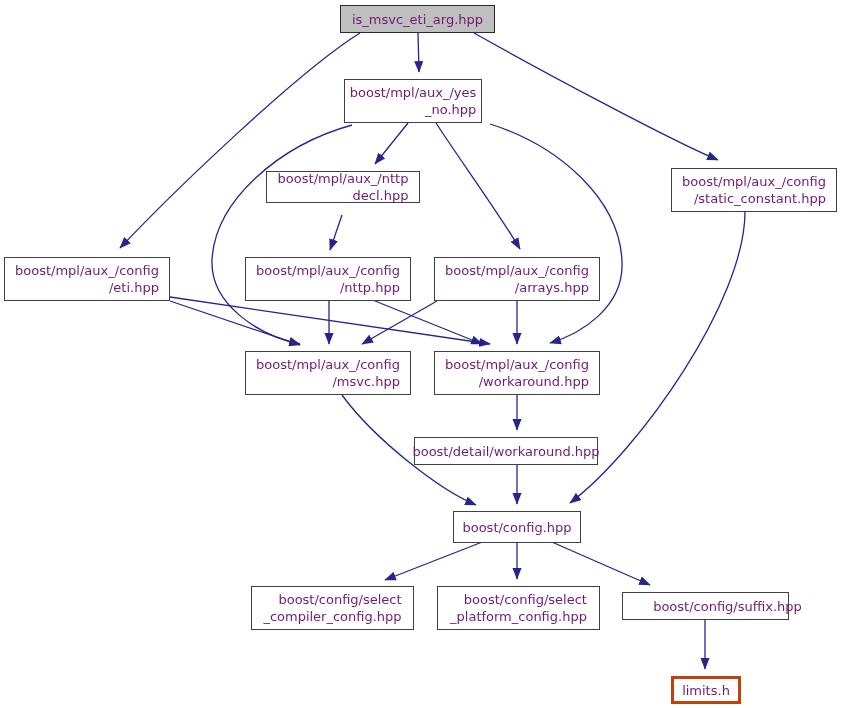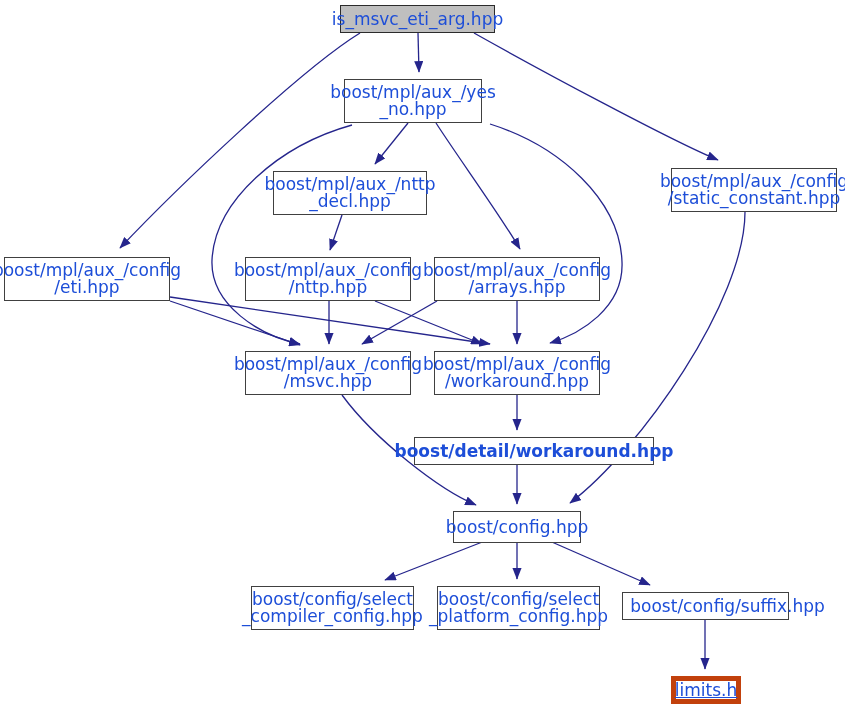--- a/index.html
+++ b/index.html
@@ -21,37 +21,36 @@
     width:845px;
     height:708px;
     pointer-events:none;
   }
   .node{
     position:absolute;
     box-sizing:border-box;
     display:flex;
     align-items:center;
     justify-content:center;
-    text-align:center;
+    text-align:right;
     background:#ffffff;
     border:1px solid #404040;
-    color:#1d4ed8;
-    font-size:17px;
+    color:#701a75;
+    font-size:13px;
     line-height:17px;
     letter-spacing:0px;
     white-space:pre-line;
     z-index:5;
   }
   .node.root{
     background:#bfbfbf;
     border:1px solid #2b2b2b;
   }
   .node.ext{
-    border:5px solid #c2410c;
-    text-decoration:underline;
+    border:3px solid #c2410c;
   }
   .node .lbl{ display:block; padding:0 4px; }
 </style>
 </head>
 <body>
 
 <div id="graph">
 
   <svg id="edges" viewBox="0 0 845 708" width="845" height="708" xmlns="http://www.w3.org/2000/svg">
     <defs>
@@ -82,35 +81,35 @@
         <path d="M 517,539 L 517,579" fill="none" stroke="#25258c" stroke-width="1.3" marker-end="url(#arrowhead)"></path>
         <path d="M 545,539 L 650,585" fill="none" stroke="#25258c" stroke-width="1.3" marker-end="url(#arrowhead)"></path>
         <path d="M 705,620 L 705,669" fill="none" stroke="#25258c" stroke-width="1.3" marker-end="url(#arrowhead)"></path>
       </g>
   </svg>
 
   <div id="node-layer">
       <div class="node root" style="left: 340px; top: 5px; width: 155px; height: 28px;"><span class="lbl">is_msvc_eti_arg.hpp</span></div>
       <div class="node" style="left: 344px; top: 79px; width: 138px; height: 44px;"><span class="lbl">boost/mpl/aux_/yes
 _no.hpp</span></div>
-      <div class="node" style="left: 273px; top: 171px; width: 154px; height: 44px;"><span class="lbl">boost/mpl/aux_/nttp
+      <div class="node" style="left: 266px; top: 171px; width: 154px; height: 32px;"><span class="lbl">boost/mpl/aux_/nttp
 _decl.hpp</span></div>
       <div class="node" style="left: 671px; top: 168px; width: 166px; height: 44px;"><span class="lbl">boost/mpl/aux_/config
 /static_constant.hpp</span></div>
       <div class="node" style="left: 4px; top: 257px; width: 166px; height: 44px;"><span class="lbl">boost/mpl/aux_/config
 /eti.hpp</span></div>
       <div class="node" style="left: 245px; top: 257px; width: 166px; height: 44px;"><span class="lbl">boost/mpl/aux_/config
 /nttp.hpp</span></div>
       <div class="node" style="left: 434px; top: 257px; width: 166px; height: 44px;"><span class="lbl">boost/mpl/aux_/config
 /arrays.hpp</span></div>
       <div class="node" style="left: 245px; top: 351px; width: 166px; height: 44px;"><span class="lbl">boost/mpl/aux_/config
 /msvc.hpp</span></div>
       <div class="node" style="left: 434px; top: 351px; width: 166px; height: 44px;"><span class="lbl">boost/mpl/aux_/config
 /workaround.hpp</span></div>
-      <div class="node" style="left: 414px; top: 437px; width: 240px; height: 28px; font-weight: bold;"><span class="lbl">boost/detail/workaround.hpp</span></div>
+      <div class="node" style="left: 414px; top: 437px; width: 184px; height: 28px;"><span class="lbl">boost/detail/workaround.hpp</span></div>
       <div class="node" style="left: 453px; top: 511px; width: 128px; height: 32px;"><span class="lbl">boost/config.hpp</span></div>
       <div class="node" style="left: 251px; top: 586px; width: 163px; height: 44px;"><span class="lbl">boost/config/select
 _compiler_config.hpp</span></div>
       <div class="node" style="left: 437px; top: 586px; width: 163px; height: 44px;"><span class="lbl">boost/config/select
 _platform_config.hpp</span></div>
       <div class="node" style="left: 622px; top: 592px; width: 167px; height: 28px; padding-left: 44px;"><span class="lbl">boost/config/suffix.hpp</span></div>
       <div class="node ext" style="left: 671px; top: 676px; width: 70px; height: 28px;"><span class="lbl">limits.h</span></div>
     </div>
 
 </div>

